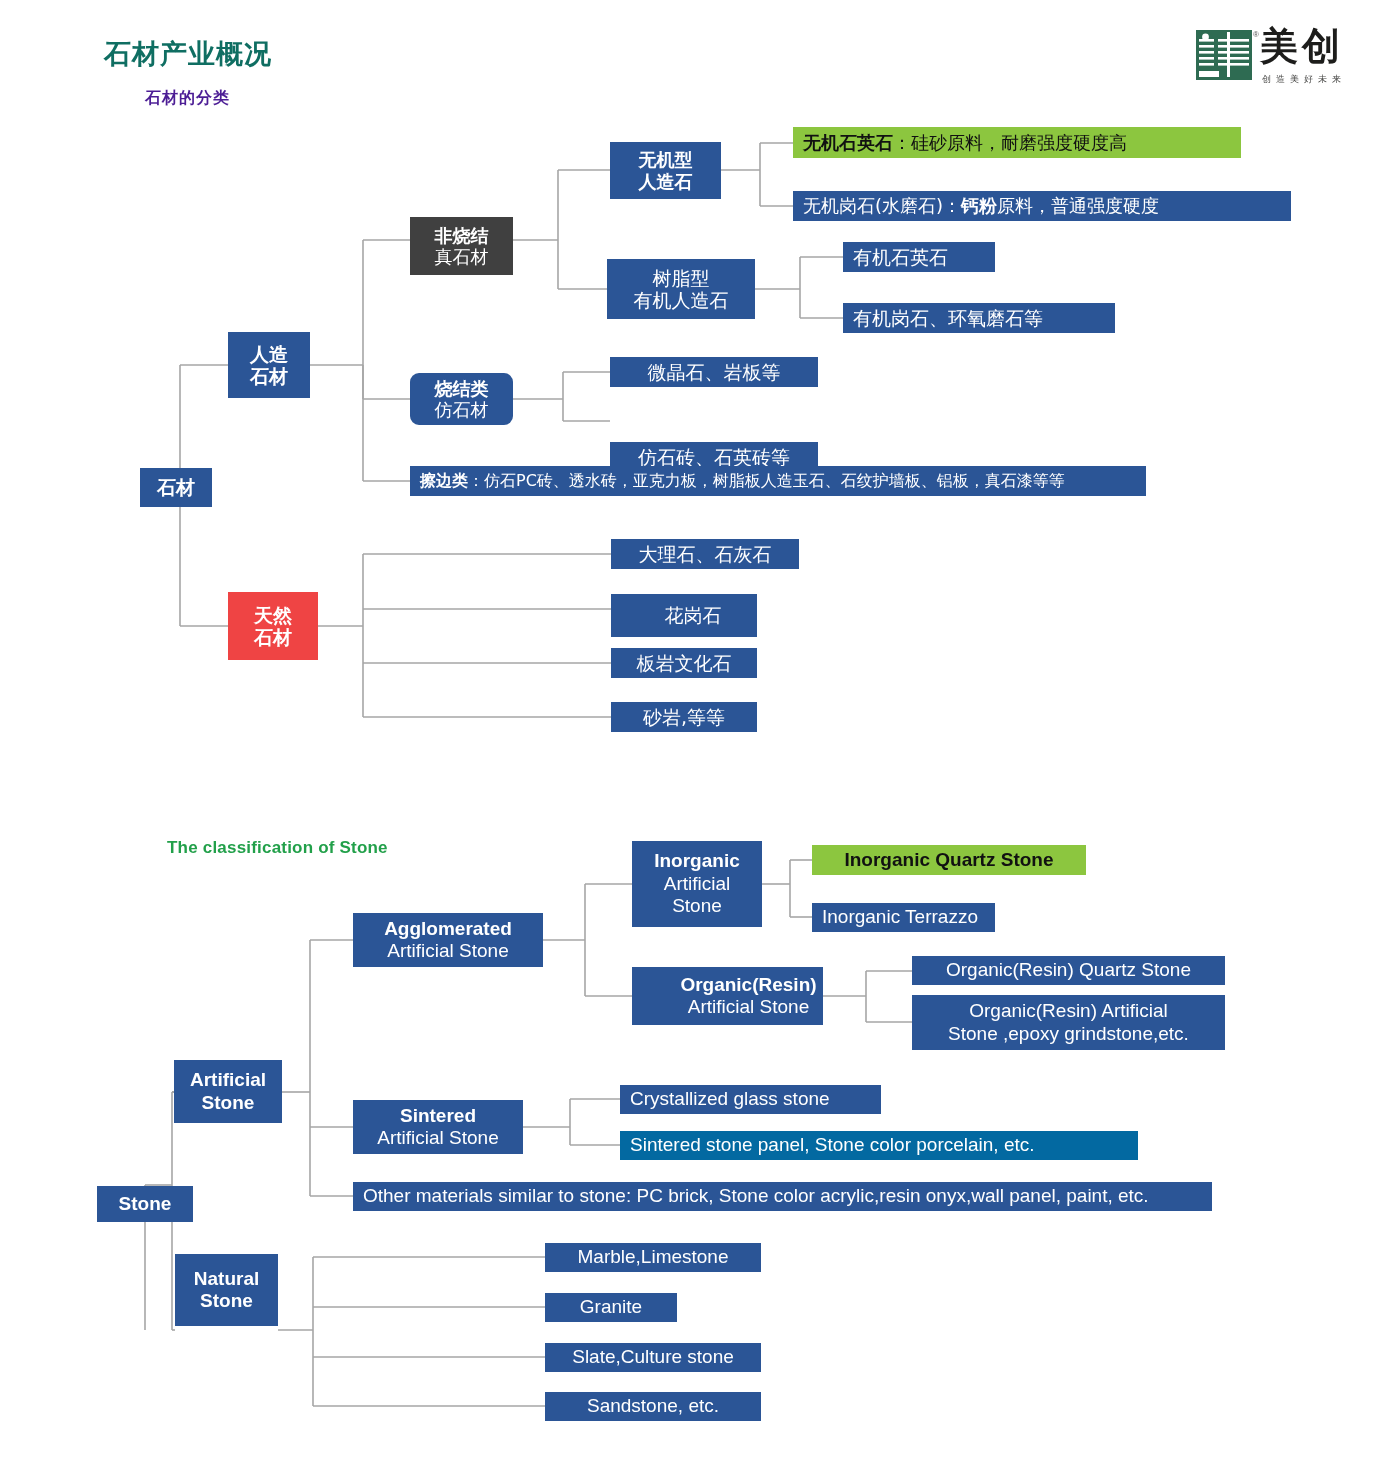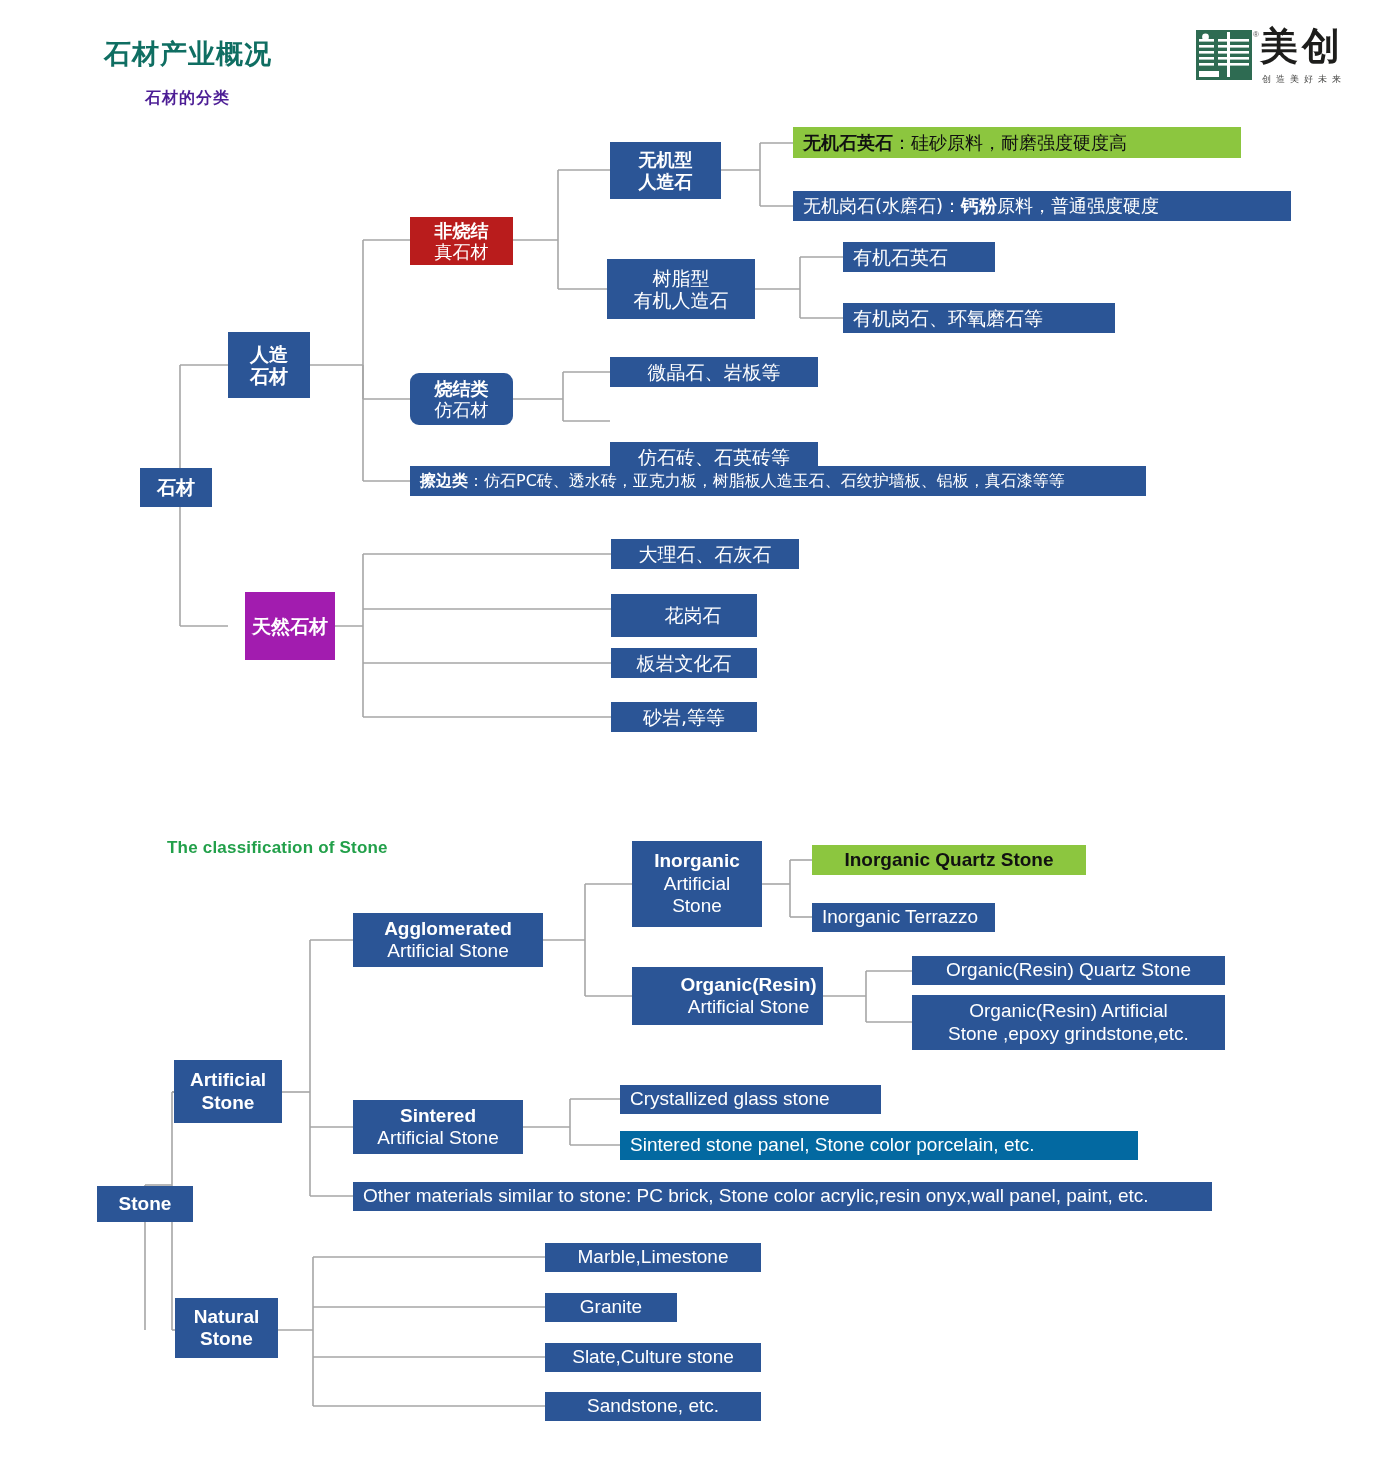--- a/index.html
+++ b/index.html
@@ -138,21 +138,21 @@
 <div class="node cn abs" style="left: 140px; top: 468px; width: 72px; height: 39px; font-size: 19px; background: rgb(43, 85, 150);">
   <span class="b">石材</span>
 </div>
 
 <div class="node cn abs" style="left: 228px; top: 332px; width: 82px; height: 66px; font-size: 19px; flex-direction: column; background: rgb(43, 85, 150);">
 
   <span class="b">人造</span>
   <span class="b">石材</span>
 </div>
 
-<div class="node cn abs" style="left: 410px; top: 217px; width: 103px; height: 48px; font-size: 18px; flex-direction: column; background: #b91c1c;">
+<div class="node cn abs" style="left: 410px; top: 217px; width: 103px; height: 58px; font-size: 18px; flex-direction: column; background: #404040;">
   <span class="b">非烧结</span>
   <span class="n">真石材</span>
 </div>
 
 <div class="node cn abs" style="left: 610px; top: 142px; width: 111px; height: 57px; font-size: 18px; flex-direction: column; background: rgb(43, 85, 150);">
   <span class="b">无机型</span>
   <span class="b">人造石</span>
 </div>
 
 <div class="node cn abs green lead" style="left: 793px; top: 127px; width: 448px; height: 31px; font-size: 18px; background: rgb(140, 198, 63);">
@@ -186,21 +186,21 @@
 </div>
 
 <div class="node cn abs" style="left: 610px; top: 406px; width: 208px; height: 30px; font-size: 19px; background: rgb(43, 85, 150); margin-top: 36px;">
   <span class="n">仿石砖、石英砖等</span>
 </div>
 
 <div class="node cn abs lead" style="left: 410px; top: 466px; width: 736px; height: 30px; font-size: 16px; background: rgb(43, 85, 150);">
   <span><span class="b">擦边类</span><span class="n">：仿石PC砖、透水砖，亚克力板，树脂板人造玉石、石纹护墙板、铝板，真石漆等等</span></span>
 </div>
 
-<div class="node cn abs" style="left: 228px; top: 592px; width: 90px; height: 68px; font-size: 19px; flex-direction: row; background: #a21caf; margin-left: 17px;">
+<div class="node cn abs" style="left: 228px; top: 592px; width: 90px; height: 68px; font-size: 19px; flex-direction: column; background: #ef4444;">
   <span class="b">天然</span>
   <span class="b">石材</span>
 </div>
 
 <div class="node cn abs" style="left: 611px; top: 539px; width: 188px; height: 30px; font-size: 19px; background: rgb(43, 85, 150);">
   <span class="n">大理石、石灰石</span>
 </div>
 <div class="node cn abs" style="left: 611px; top: 594px; width: 146px; height: 43px; font-size: 19px; background: rgb(43, 85, 150); padding-left: 24px;">
   <span class="n">花岗石</span>
 </div>
@@ -313,21 +313,21 @@
 </div>
 
 <div class="node abs lead" style="left: 620px; top: 1131px; width: 518px; height: 29px; font-size: 19px; background: #0369a1;">
   <span class="n">Sintered stone panel, Stone color porcelain, etc.</span>
 </div>
 
 <div class="node abs lead" style="left: 353px; top: 1182px; width: 859px; height: 29px; font-size: 19px; background: rgb(43, 85, 150);">
   <span class="n">Other materials similar to stone: PC brick, Stone color acrylic,resin onyx,wall panel, paint, etc.</span>
 </div>
 
-<div class="node abs" style="left: 175px; top: 1298px; width: 103px; height: 60px; font-size: 19px; flex-direction: column; background: rgb(43, 85, 150);">
+<div class="node abs" style="left: 175px; top: 1254px; width: 103px; height: 72px; font-size: 19px; flex-direction: column; background: rgb(43, 85, 150);">
   <span class="b">Natural</span>
   <span class="b">Stone</span>
 </div>
 
 <div class="node abs" style="left: 545px; top: 1243px; width: 216px; height: 29px; font-size: 19px; background: rgb(43, 85, 150);">
   <span class="n">Marble,Limestone</span>
 </div>
 <div class="node abs" style="left: 545px; top: 1293px; width: 132px; height: 29px; font-size: 19px; background: rgb(43, 85, 150);">
   <span class="n">Granite</span>
 </div>

